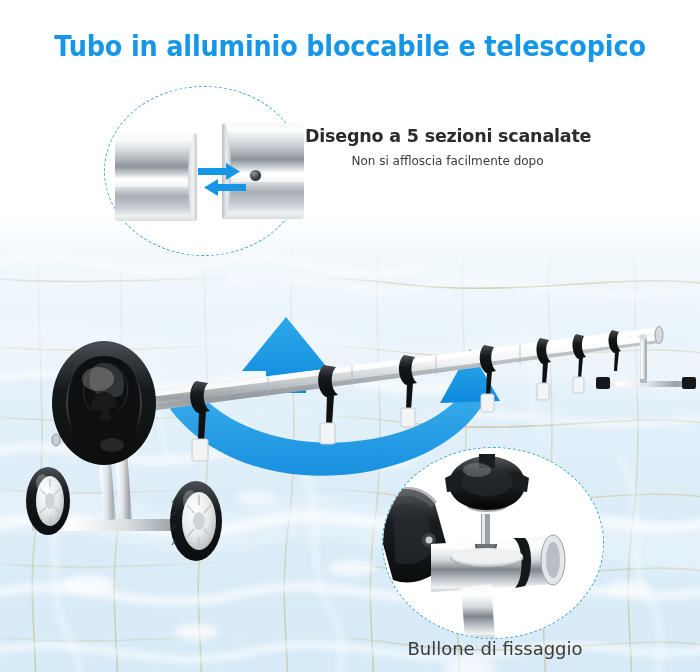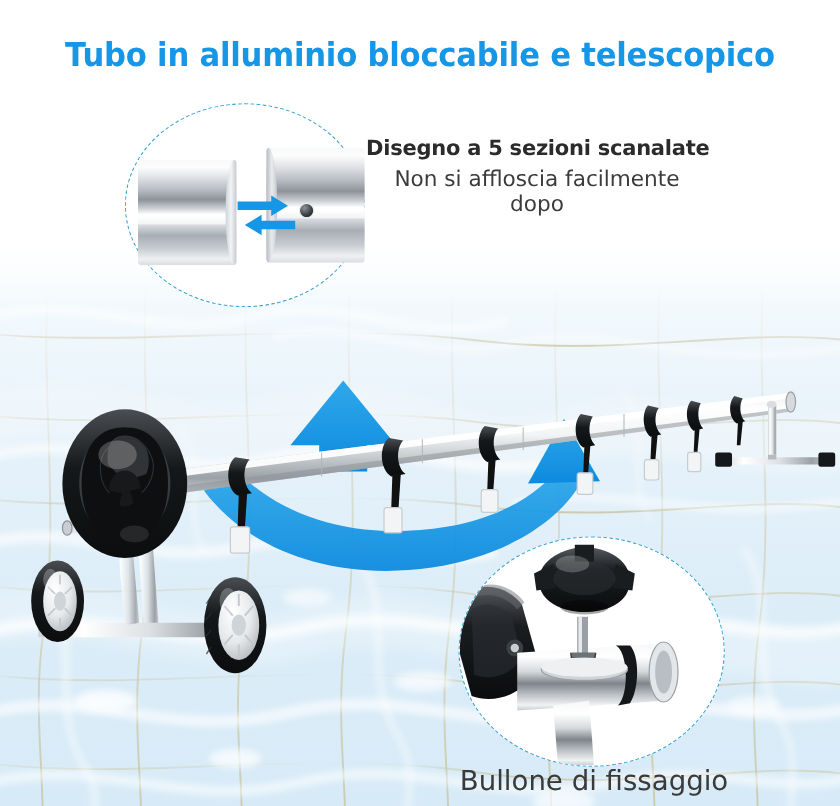--- a/index.html
+++ b/index.html
@@ -65,46 +65,46 @@
   }
   .bolt-dot{
     position:absolute;width:11px;height:11px;border-radius:50%;
     background:radial-gradient(circle at 35% 30%,#8e9499 0%,#3c4145 55%,#16191b 100%);
     border:1.5px solid #e9ebec;
   }
   .arrow-pair{position:absolute;left:196px;top:133px;width:52px;height:38px;}
 
   
   .callout-top{
-    position:absolute;left:305px;top:85px;width:285px;text-align:center;
+    position:absolute;left:305px;top:97px;width:285px;text-align:center;
     color:#2b2b2b;
   }
   .callout-top .h{
     font-family:"DejaVu Sans", sans-serif;
     font-weight:bold;font-size:17.5px;line-height:22px;letter-spacing:-.2px;
     white-space:nowrap;
   }
   .callout-top .p{
     font-family:"DejaVu Sans", sans-serif;
-    font-size:18px;line-height:21px;color:#3b3b3b;margin-top:4px;
+    font-size:12px;line-height:21px;color:#3b3b3b;margin-top:4px;
   }
 
   
   .product{position:absolute;left:0;top:255px;width:700px;height:300px;}
 
   
   .inset-bottom{
     position:absolute;left:382px;top:419px;width:222px;height:192px;
     border:1.6px dashed #3ea6d6;border-radius:50%;
     background:#ffffff;box-sizing:border-box;overflow:hidden;
   }
   .caption-bottom{
     position:absolute;left:375px;top:610px;width:240px;text-align:center;
     font-family:"DejaVu Sans", sans-serif;
-    font-size:23px;color:#3a3a3a;
+    font-size:18px;color:#3a3a3a;
   }
   svg{display:block;}
 </style>
 </head>
 <body>
 
 <div id="stage">
 
   <div class="water">
     <div class="water-base"></div>

